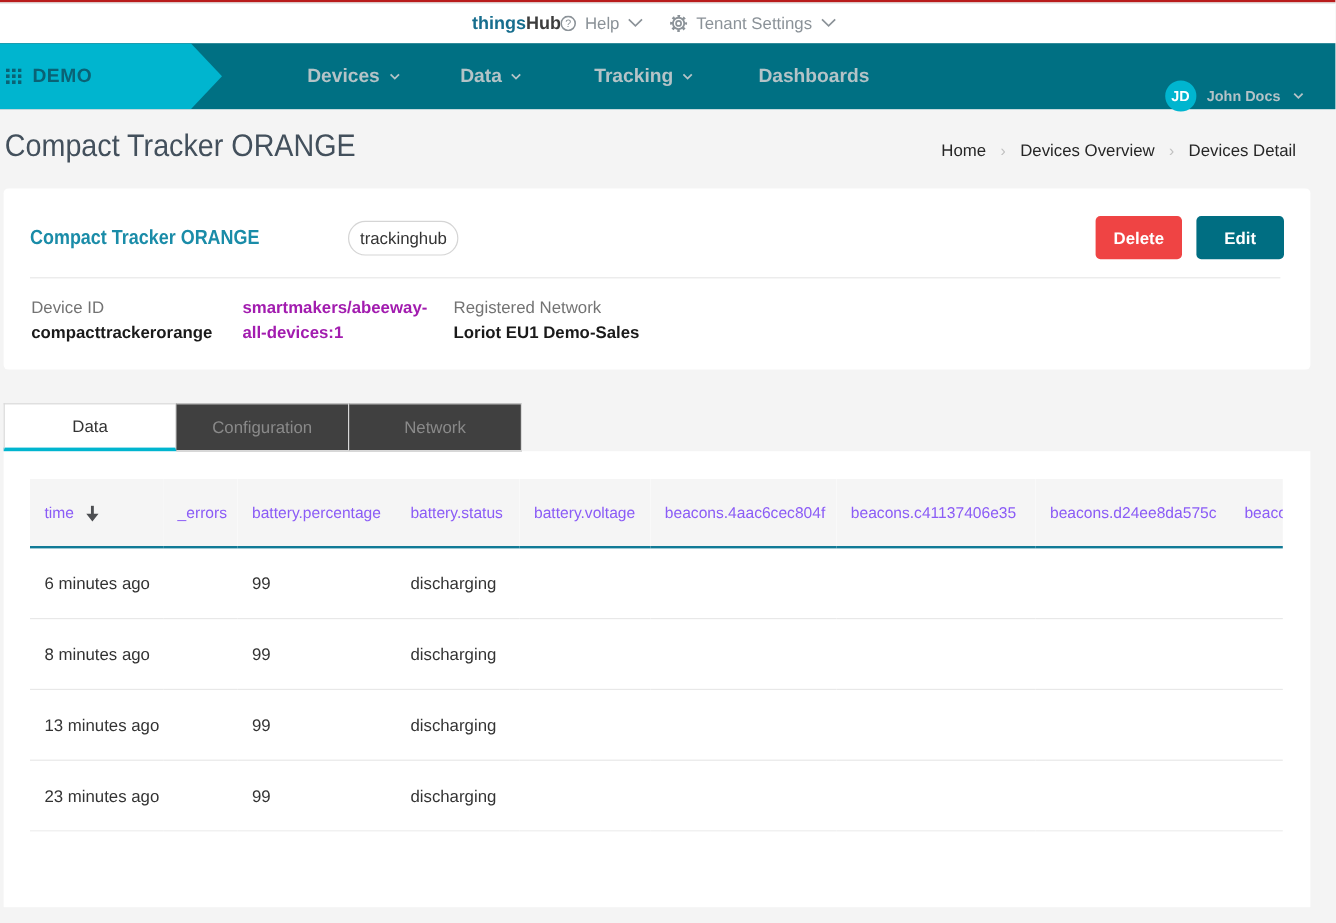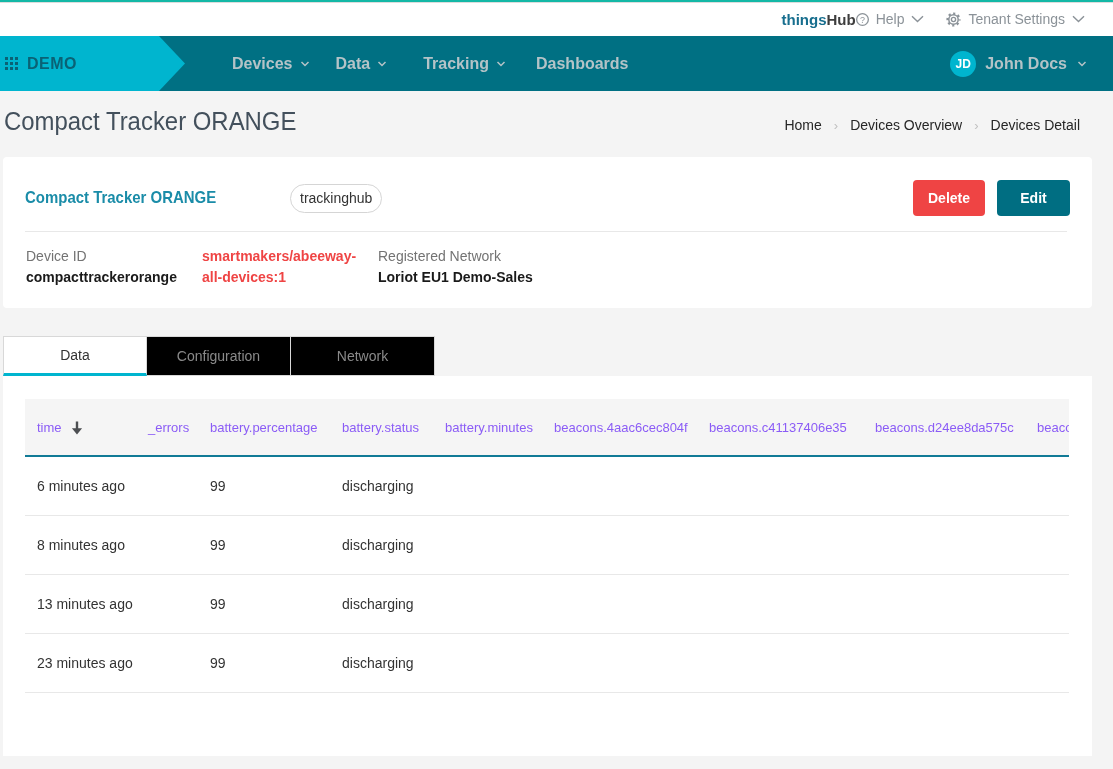--- a/index.html
+++ b/index.html
@@ -1,66 +1,66 @@
 <!DOCTYPE html>
 <html><head>
 <meta charset="utf-8">
 <style>
 * { margin:0; padding:0; box-sizing:border-box; }
 html,body { width:1113px; height:769px; overflow:hidden; background:#f4f4f4;
   font-family:"Liberation Sans", sans-serif; }
 
-.topbar { height:36px; background:#fff; border-top:2px solid #14b8a6; position:relative;
-  display:flex; align-items:center; justify-content:flex-end; padding:0 8px 0 5px; }
+.topbar { height:36px; background:#fff; border-top:2px solid #b91c1c; position:relative;
+  display:flex; align-items:center; justify-content:center; padding:0 8px 0 5px; }
 .logo { font-size:15px; font-weight:bold; color:#3d3d3d; letter-spacing:0; }
 .logo .t { color:#176e8e; }
 .topmenu { display:flex; align-items:center; gap:22px; margin-right:20px; }
 .topitem { display:flex; align-items:center; gap:7px; color:#8b9298; font-size:14px; }
 .topitem svg { display:block; }
 .caret { width:12px; height:10px; display:inline-block; }
 .topbar::after { content:""; position:absolute; top:0; left:0; width:100%; height:1px; background:#dcdcdc; }
 
 .navbar { height:55px; background:#007083; display:flex; align-items:center; position:relative; }
 .chev { position:absolute; left:0; top:0; height:55px; width:185px;
   background:#00b5cf; clip-path:polygon(0 0, 159px 0, 185px 27.5px, 159px 55px, 0 55px);
   display:flex; align-items:center; color:#0a6275; font-weight:bold; }
 .chev .grid { margin-left:5px; margin-right:9px; }
 .chev .demo { font-size:16px; letter-spacing:0.5px; }
 .navitems { display:flex; margin-left:232px; gap:0; align-items:center; }
-.navitem { color:#b4c3c7; font-weight:bold; font-size:16px; display:flex; align-items:center; }
+.navitem { color:#b4c3c7; font-weight:bold; font-size:16px; display:flex; align-items:center;margin-left:24px; }
 .mi1{margin-right:26px;} .mi2{margin-right:36px;} .mi3{margin-right:30px;}
 .navitem .caret { margin-left:7px; width:10px; }
-.navright { position:absolute; right:25px; top:0; height:55px; display:flex; align-items:center; }
+.navright { position:absolute; right:25px; top:16px; height:55px; display:flex; align-items:center; }
 .avatar { width:26px; height:26px; border-radius:50%; background:#00b5cf; color:#fff;
   font-size:12px; font-weight:bold; display:flex; align-items:center; justify-content:center; margin-right:9px; }
-.uname { color:#b4c3c7; font-weight:bold; font-size:16px; margin-right:9px; }
+.uname { color:#b4c3c7; font-weight:bold; font-size:12px; margin-right:9px; }
 
 .pagehead { display:flex; justify-content:space-between; align-items:flex-start; padding:0 33px 0 4px; height:66px; }
 .ptitle { font-size:26px; line-height:30px; margin-top:15px; color:#43505c; font-weight:normal; transform:scaleX(0.92); transform-origin:left center; white-space:nowrap; }
 .crumbs { font-size:14px; color:#262626; display:flex; align-items:center; margin-top:26px; }
 .crumbs .sep { color:#c0c0c0; margin:0 12px; font-size:13px; }
 
 .card1 { background:#fff; border-radius:4px; margin:0 21px 0 3px; padding:0; }
 .c1top { display:flex; align-items:center; padding:23px 22px 15px 22px; }
 .c1title { color:#1a8ca8; font-weight:bold; font-size:17px; width:265px; transform:scaleX(0.88); transform-origin:left center; white-space:nowrap; }
 .pill { border:1px solid #d5d5d5; border-radius:15px; height:29px; display:flex; align-items:center; padding:0 9px; font-size:14px; color:#333; }
 .c1btns { margin-left:auto; display:flex; gap:12px; }
 .btn { border-radius:4px; color:#fff; font-weight:bold; font-size:14px; height:36px;
   display:flex; align-items:center; justify-content:center; }
 .btn.del { background:#ef4444; width:72px; }
 .btn.edit { background:#006e82; width:73px; }
 .c1body { border-top:1px solid #e8e8e8; margin:0 25px 0 22px; padding:14px 0 20px 1px; display:flex; }
 .field { width:176px; }
 .flabel { font-size:14px; color:#737373; line-height:21px; }
 .fval { font-size:14px; font-weight:bold; color:#1a1a1a; line-height:21px; }
-.fval.link { color:#ef4444; width:155px; }
+.fval.link { color:#a21caf; width:155px; }
 
 .tabs { display:flex; margin:28px 0 0 3px; }
 .tab { width:144px; height:40px; display:flex; align-items:center; justify-content:center;
-  font-size:14px; color:#8a8a8a; background:#000000; border:1px solid #d8d8d8; border-left:none; }
+  font-size:14px; color:#8a8a8a; background:#404040; border:1px solid #d8d8d8; border-left:none; }
 .tab:first-child { border-left:1px solid #d8d8d8; }
 .tab.active { background:#fff; color:#333; border-bottom:3px solid #00b5cf; }
 
 .card2 { background:#fff; margin:0 21px 0 3px; height:380px; padding:23px 22px 0 22px; }
 .twrap { overflow:hidden; }
 table { border-collapse:collapse; table-layout:fixed; width:1044px; }
 th { background:#f5f5f5; font-weight:normal; color:#8b5cf6; font-size:13px; text-align:left;
   padding:0 4px 0 12px; height:57px; white-space:nowrap; overflow:hidden; }
 thead tr { border-bottom:2px solid #117a96; }
 td { font-size:14px; color:#333; padding:0 4px 0 12px; height:59px; white-space:nowrap; }
@@ -181,21 +181,21 @@
           <col style="width:44px">
       </colgroup>
       <thead>
         <tr>
           <th>time <svg class="sarrow" width="12" height="14" viewBox="0 0 12 14">
                 <path d="M4.8 0.5 h2.4 v6.7 h3.9 L6 13.6 L0.9 7.2 h3.9 z" fill="#4d4f52"></path>
               </svg></th>
           <th>_errors</th>
           <th>battery.percentage</th>
           <th>battery.status</th>
-          <th>battery.minutes</th>
+          <th>battery.voltage</th>
           <th>beacons.4aac6cec804f</th>
           <th>beacons.c41137406e35</th>
           <th>beacons.d24ee8da575c</th>
           <th>beaco</th>
         </tr>
       </thead>
       <tbody>
         <tr>
             <td>6 minutes ago</td>
             <td></td>

